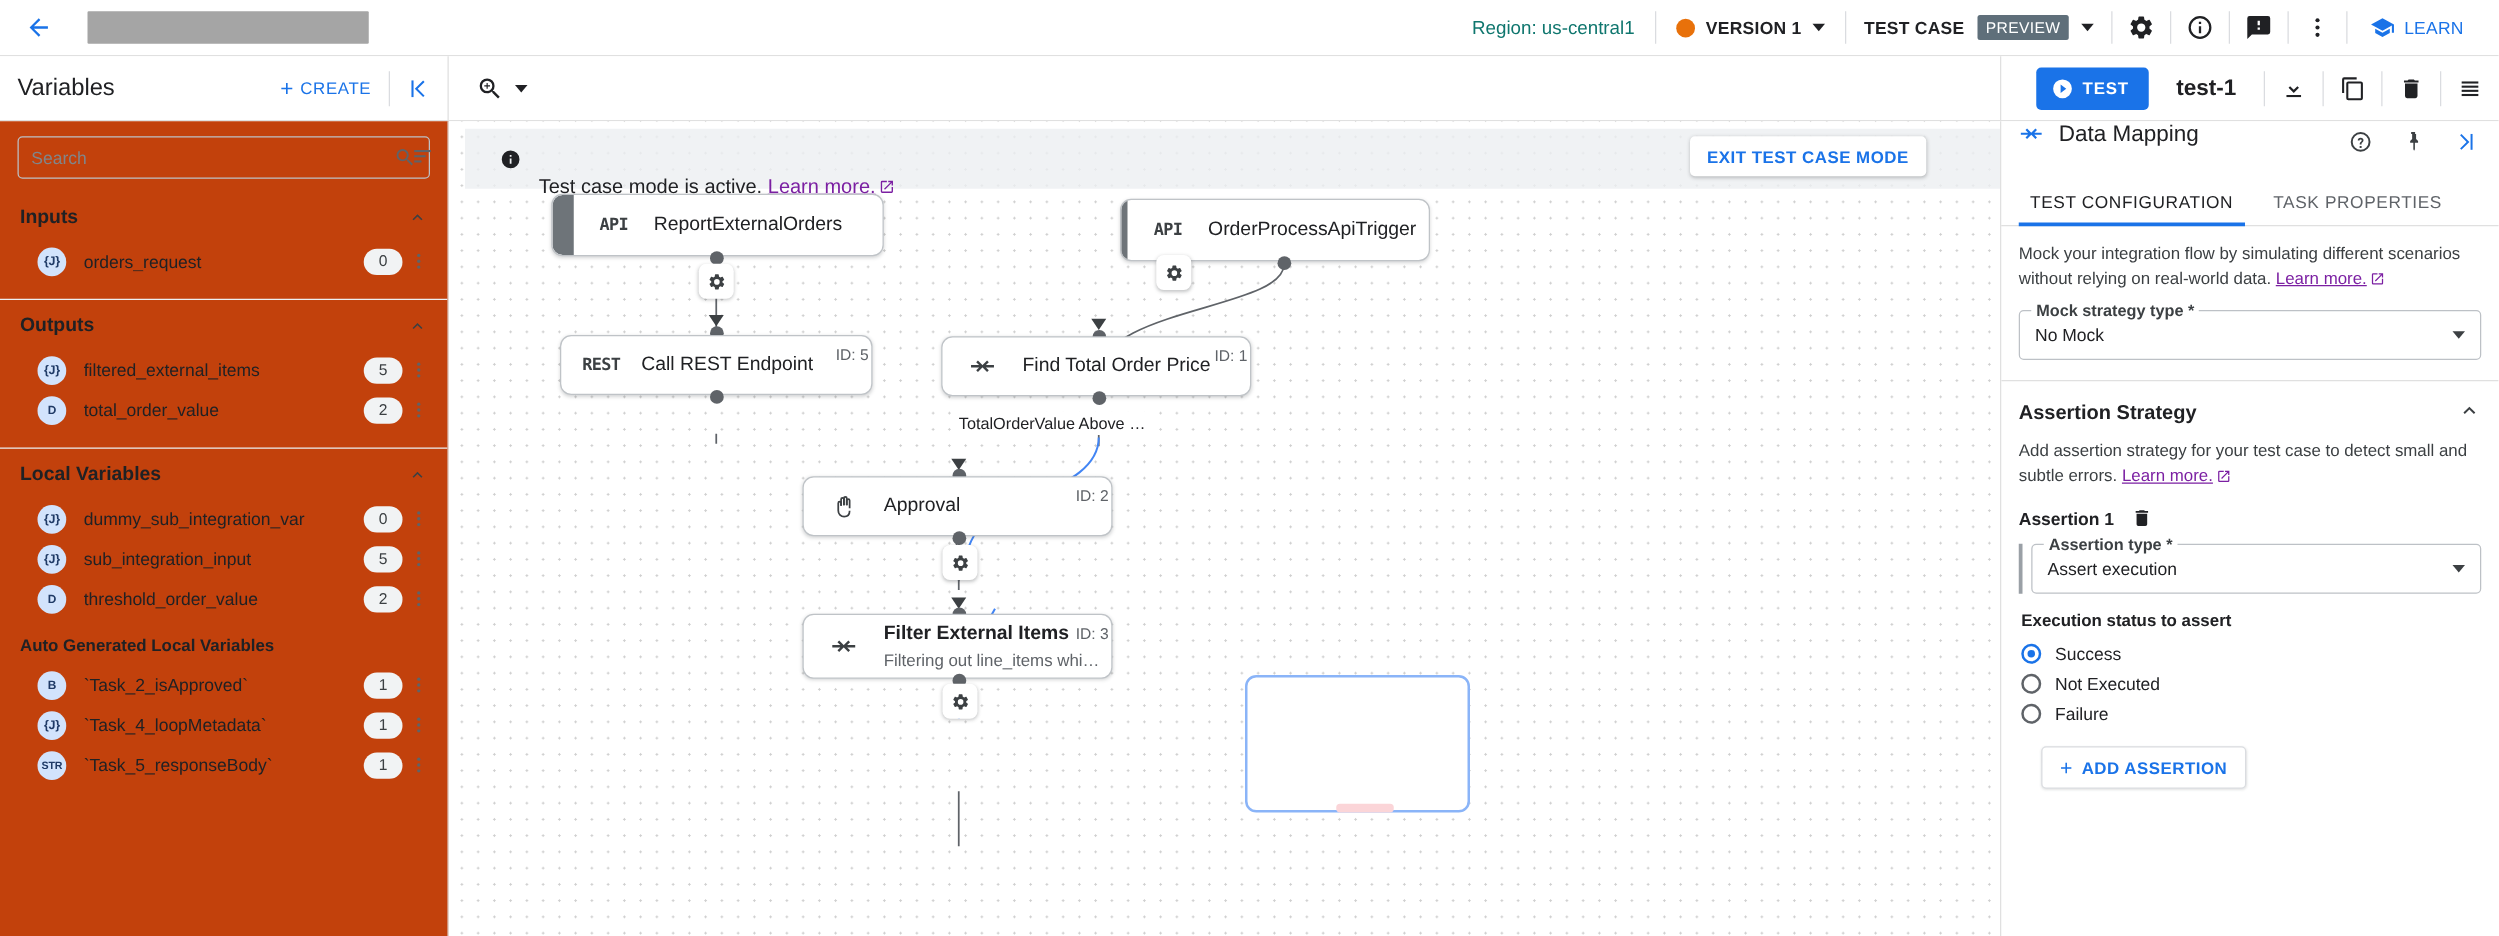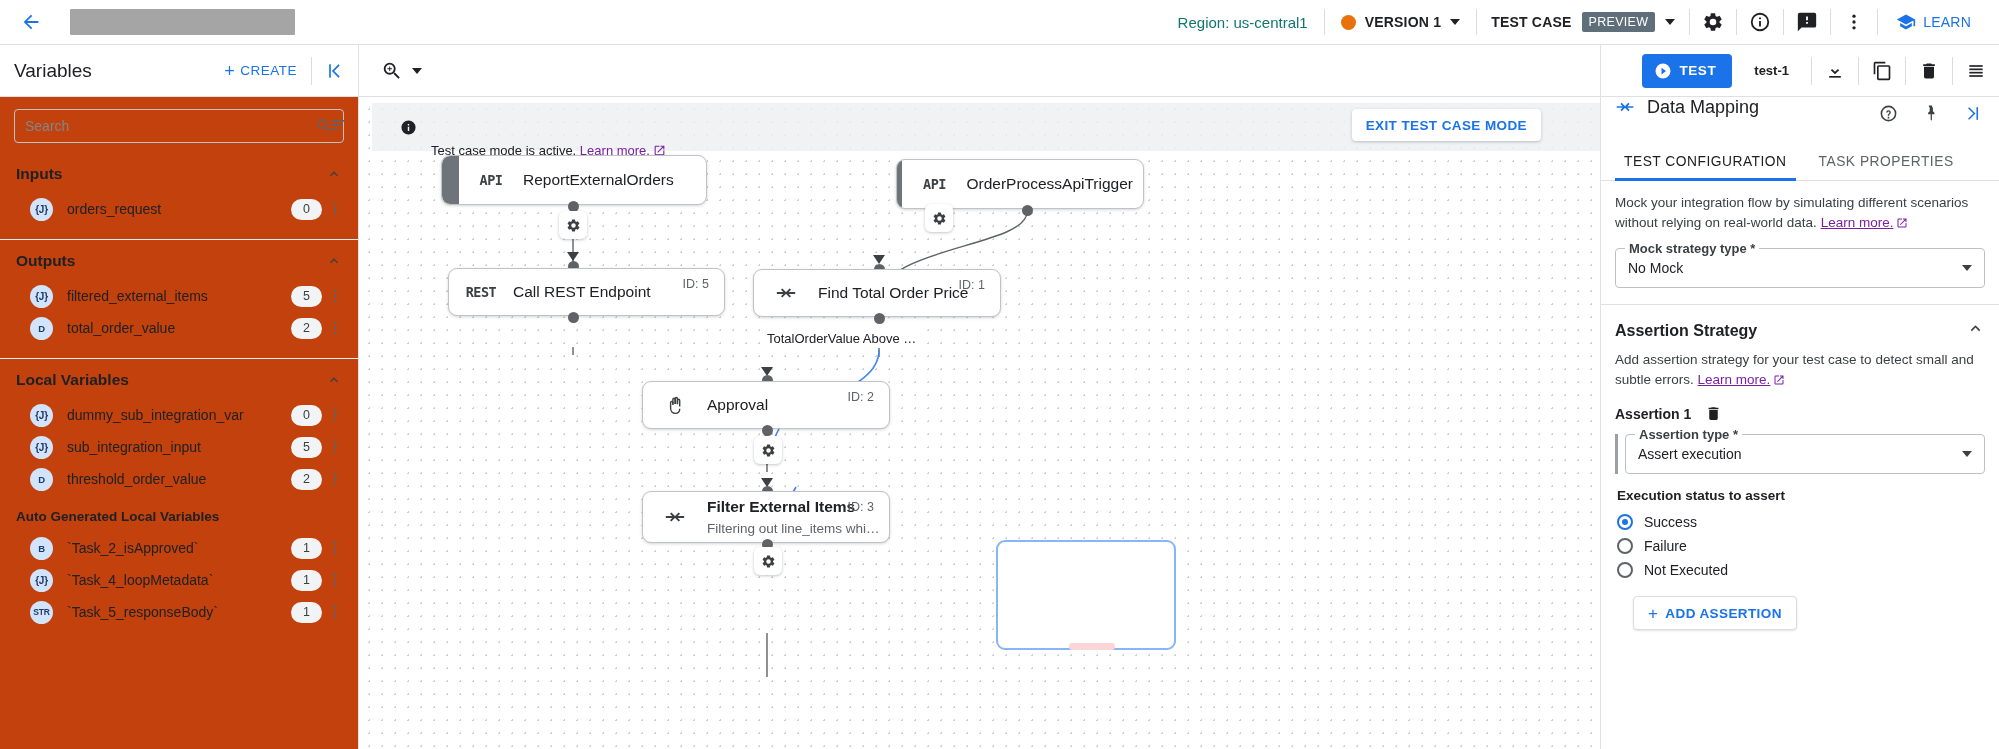--- a/index.html
+++ b/index.html
@@ -47,21 +47,21 @@
   .sb-collapse { width:46px; display:flex; align-items:center; justify-content:center; cursor:pointer; }
   .sb-collapse svg { fill:#1a73e8; }
   .sb-mid { flex:1; display:flex; align-items:center; height:100%; padding-left:22px; }
   .zoom-ctl { display:flex; align-items:center; gap:9px; cursor:pointer; }
   .zoom-ctl svg { fill:#202124; }
   .sb-right { width:399px; display:flex; align-items:center; justify-content:flex-end; height:100%; border-left:1px solid #e0e0e0;}
   .btn-test { background:#1a73e8; color:#fff; border:none; border-radius:4px; height:34px; padding:0 16px 0 12px;
       font-size:13.5px; font-weight:600; letter-spacing:.6px; display:flex; align-items:center; gap:7px; cursor:pointer;
       font-family:"Liberation Sans", sans-serif; }
   .btn-test svg { fill:#fff; }
-  .tc-name { font-size:13px; font-weight:700; color:#202124; padding:0 22px; white-space:nowrap;text-align:center;}
+  .tc-name { font-size:18px; font-weight:700; color:#202124; padding:0 22px; white-space:nowrap;text-align:center;}
   .ic-btn { width:46px; height:52px; display:flex; align-items:center; justify-content:center; cursor:pointer; }
   .ic-btn svg { fill:#202124; }
   .vsep { width:1px; height:28px; background:#dadce0; }
 
   
   .body { flex:1; display:flex; min-height:0; }
 
   
   .leftpanel { width:359px; min-width:359px; background:#c2410c; border-right:1px solid #e0e0e0; overflow:hidden; position:relative;}
   .search-row { padding: 12px 14px 10px 14px; }
@@ -95,38 +95,38 @@
   
   .canvas { flex:1; position:relative; background:#fff; overflow:hidden;
      background-image: radial-gradient(circle, #cfcfcf 1px, transparent 1px);
      background-size: 13px 13px; background-position: 4px 6px;
   }
   .banner {
     position:absolute; left:13px; top:6px; right:0; height:48px; background:#eceff1cc;
     display:flex; align-items:center; padding-left:28px; gap:14px;
   }
   .banner-ic svg { fill:#202124; display:block; }
-  .banner-text { font-size:13px; color:#202124;margin-top:48px; }
+  .banner-text { font-size:16px; color:#202124;margin-top:48px; }
   .banner-text a { color:#7b1fa2; text-decoration:underline; }
   .ext-ic { display:inline-block; vertical-align:-2px; margin-left:3px; }
   .ext-ic svg { fill:#7b1fa2; }
   .exit-btn { position:absolute; right:59px; top:12px; background:#fff; border:none; border-radius:4px;
      height:32px; padding:0 14px; font-size:13.5px; font-weight:600; letter-spacing:.4px; color:#1a73e8;
      box-shadow:0 1px 3px rgba(60,64,67,.3); cursor:pointer; font-family:"Liberation Sans", sans-serif;}
 
   .node { position:absolute; background:#fff; border:1px solid #bfc3c7; border-radius:9px;
      box-shadow: 0 1px 3px rgba(60,64,67,.22); display:flex; align-items:center; }
   .node.trigger { border-radius:9px; overflow:hidden; padding-left:0; }
   .node .lbar { width:17px; align-self:stretch; background:#6e7479; border-radius:8px 0 0 8px; }
   .node-ic { width:64px; display:flex; align-items:center; justify-content:center; flex-shrink:0; }
   .node-ic-txt { font-family:"DejaVu Sans Mono", monospace; font-size:13.5px; font-weight:700; color:#3c4043; letter-spacing:-.5px;}
   .node-body { flex:1; display:flex; flex-direction:column; justify-content:center; padding-right:10px; }
   .node-title { font-size:15.5px; color:#202124; }
   .node-sub { font-size:13.5px; color:#5f6368; margin-top:5px; white-space:nowrap; overflow:hidden; }
-  .node-id { position:absolute; right:15px; top:8px; font-size:12.5px; color:#5f6368; }
+  .node-id { position:absolute; right:2px; top:8px; font-size:12.5px; color:#5f6368; }
   .port { position:absolute; width:11px; height:11px; border-radius:50%; background:#5f6368; }
   .arrow-head { position:absolute; width:0;height:0; border-left:6px solid transparent; border-right:6px solid transparent; border-top:9px solid #3c4043;}
   .gear-node { position:absolute; width:28px; height:28px; background:#fff; border-radius:6px;
      box-shadow:0 1px 3px rgba(60,64,67,.3); display:flex; align-items:center; justify-content:center; cursor:pointer;}
   .gear-node svg { fill:#3c4043; }
   .edge-label { position:absolute; background:#fff; font-size:13px; color:#202124; padding:2px 5px; white-space:nowrap;}
   .pending-box { position:absolute; border:2px solid #8ab4f8; border-radius:9px; background:#fff; }
   .pending-bar { position:absolute; height:7px; background:#fbd5d8; border-radius:3px; }
 
   
@@ -536,21 +536,21 @@
         <svg width="15" height="15" viewBox="0 0 24 24">
             <path d="M19.14 12.94a7.07 7.07 0 000-1.88l2.03-1.58a.5.5 0 00.12-.62l-1.92-3.32a.5.5 0 00-.6-.22l-2.39.96a7.03 7.03 0 00-1.62-.94l-.36-2.54a.5.5 0 00-.5-.42h-3.84a.5.5 0 00-.49.42l-.36 2.54c-.59.24-1.13.56-1.62.94l-2.39-.96a.5.5 0 00-.6.22L2.68 8.86a.5.5 0 00.12.62l2.03 1.58a7.07 7.07 0 000 1.88L2.8 14.52a.5.5 0 00-.12.62l1.92 3.32c.13.22.39.3.6.22l2.39-.96c.5.38 1.03.7 1.62.94l.36 2.54c.04.24.25.42.49.42h3.84c.25 0 .46-.18.5-.42l.36-2.54c.59-.24 1.12-.56 1.62-.94l2.39.96c.22.08.47 0 .6-.22l1.92-3.32a.5.5 0 00-.12-.62l-2.03-1.58zM12 15.6A3.6 3.6 0 1112 8.4a3.6 3.6 0 010 7.2z"></path>
           </svg>
       </div>
 
       <div class="arrow-head" style="left:208px;top:155px;"></div>
       <div class="arrow-head" style="left:514px;top:158px;"></div>
       <div class="port" style="left:209px;top:164px;"></div>
       <div class="port" style="left:515px;top:167px;"></div>
 
-      <div class="node" style="left:89px;top:171px;width:277px;height:48px;justify-content:flex-end;">
+      <div class="node" style="left:89px;top:171px;width:250px;height:48px;justify-content:flex-end;">
         <div class="node-ic">
             <span class="node-ic-txt">REST</span>
           </div>
         <div class="node-body">
           <div class="node-title">Call REST Endpoint</div>
         </div>
         <div class="node-id">ID: 5</div>
       </div>
       <div class="port" style="left:209px;top:215px;"></div>
 
@@ -705,25 +705,25 @@
         </div>
 
         <div class="radio-group">
           <div class="radio-title">Execution status to assert</div>
           <div class="radio-row">
             <span class="radio sel"></span>
             <span class="radio-label">Success</span>
           </div>
           <div class="radio-row">
             <span class="radio"></span>
-            <span class="radio-label">Failure</span>
+            <span class="radio-label">Not Executed</span>
           </div>
           <div class="radio-row">
             <span class="radio"></span>
-            <span class="radio-label">Not Executed</span>
+            <span class="radio-label">Failure</span>
           </div>
           <div class="add-assert">
             <span class="plus">+</span>
             <span>ADD ASSERTION</span>
           </div>
         </div>
       </div>
     </div>
 
   </div>

